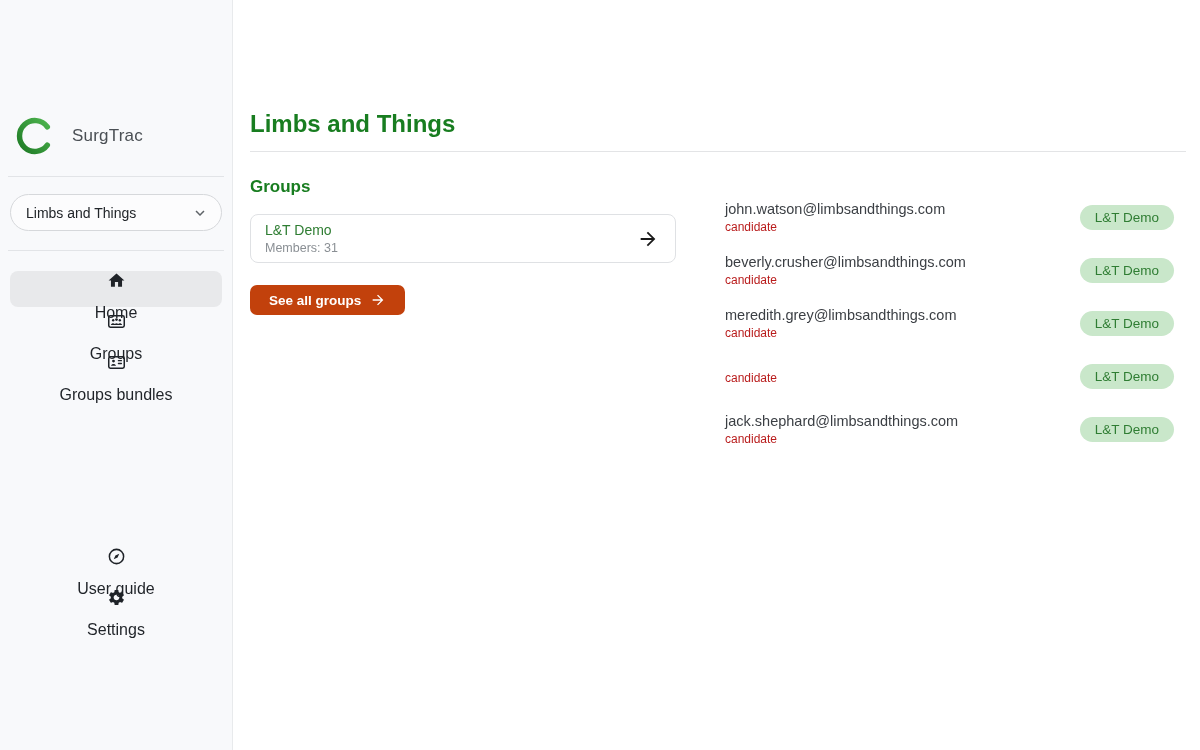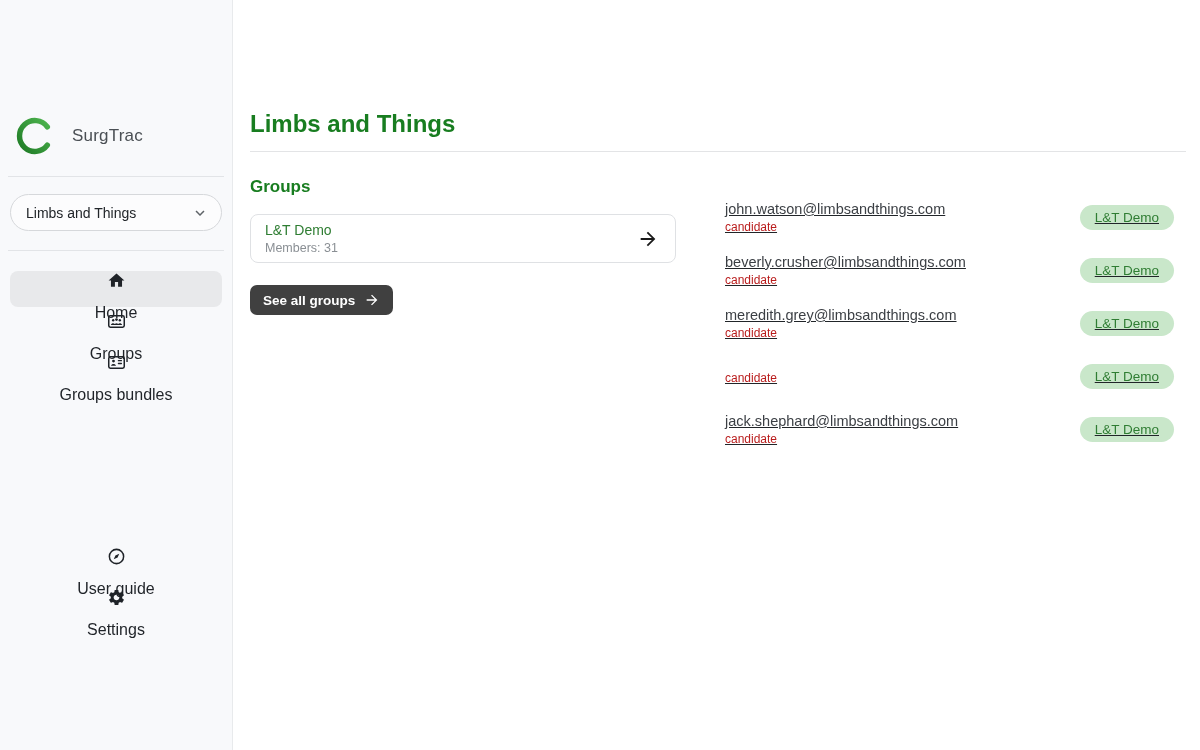--- a/index.html
+++ b/index.html
@@ -113,37 +113,37 @@
     justify-content: space-between;
     padding: 0 16px 0 14px;
     cursor: pointer;
   }
   .group-card-name { font-size: 14px; font-weight: 500; color: #2e7d32; }
   .group-card-members { font-size: 12.5px; color: #8a8f94; margin-top: 3px; }
   .group-card-arrow { width: 22px; height: 22px; color: #1a1a1a; display: flex; }
 
   .see-all-btn {
     margin-top: 22px;
-    background: #404040;
+    background: #c2410c;
     color: #ffffff;
     border: none;
     border-radius: 7px;
     height: 30px;
     display: inline-flex;
     align-items: center;
     gap: 9px;
-    padding: 0 13px;
+    padding: 0 19px;
     font-family: "Liberation Sans", sans-serif;
     font-size: 13.5px;
     font-weight: 600;
     cursor: pointer;
   }
   .see-all-btn .btn-arrow { width: 16px; height: 16px; display: flex; }
 
-  .members-list { margin-top: 14px; text-decoration: underline; }
+  .members-list { margin-top: 14px; }
   .member-row {
     min-height: 53px;
     display: flex;
     align-items: center;
     justify-content: space-between;
     padding: 0 0 0 15px;
   }
   .member-email { font-size: 14.5px; color: #3b3f44; }
   .member-role { font-size: 12px; color: #b91c1c; margin-top: 3px; }
   .member-badge {

